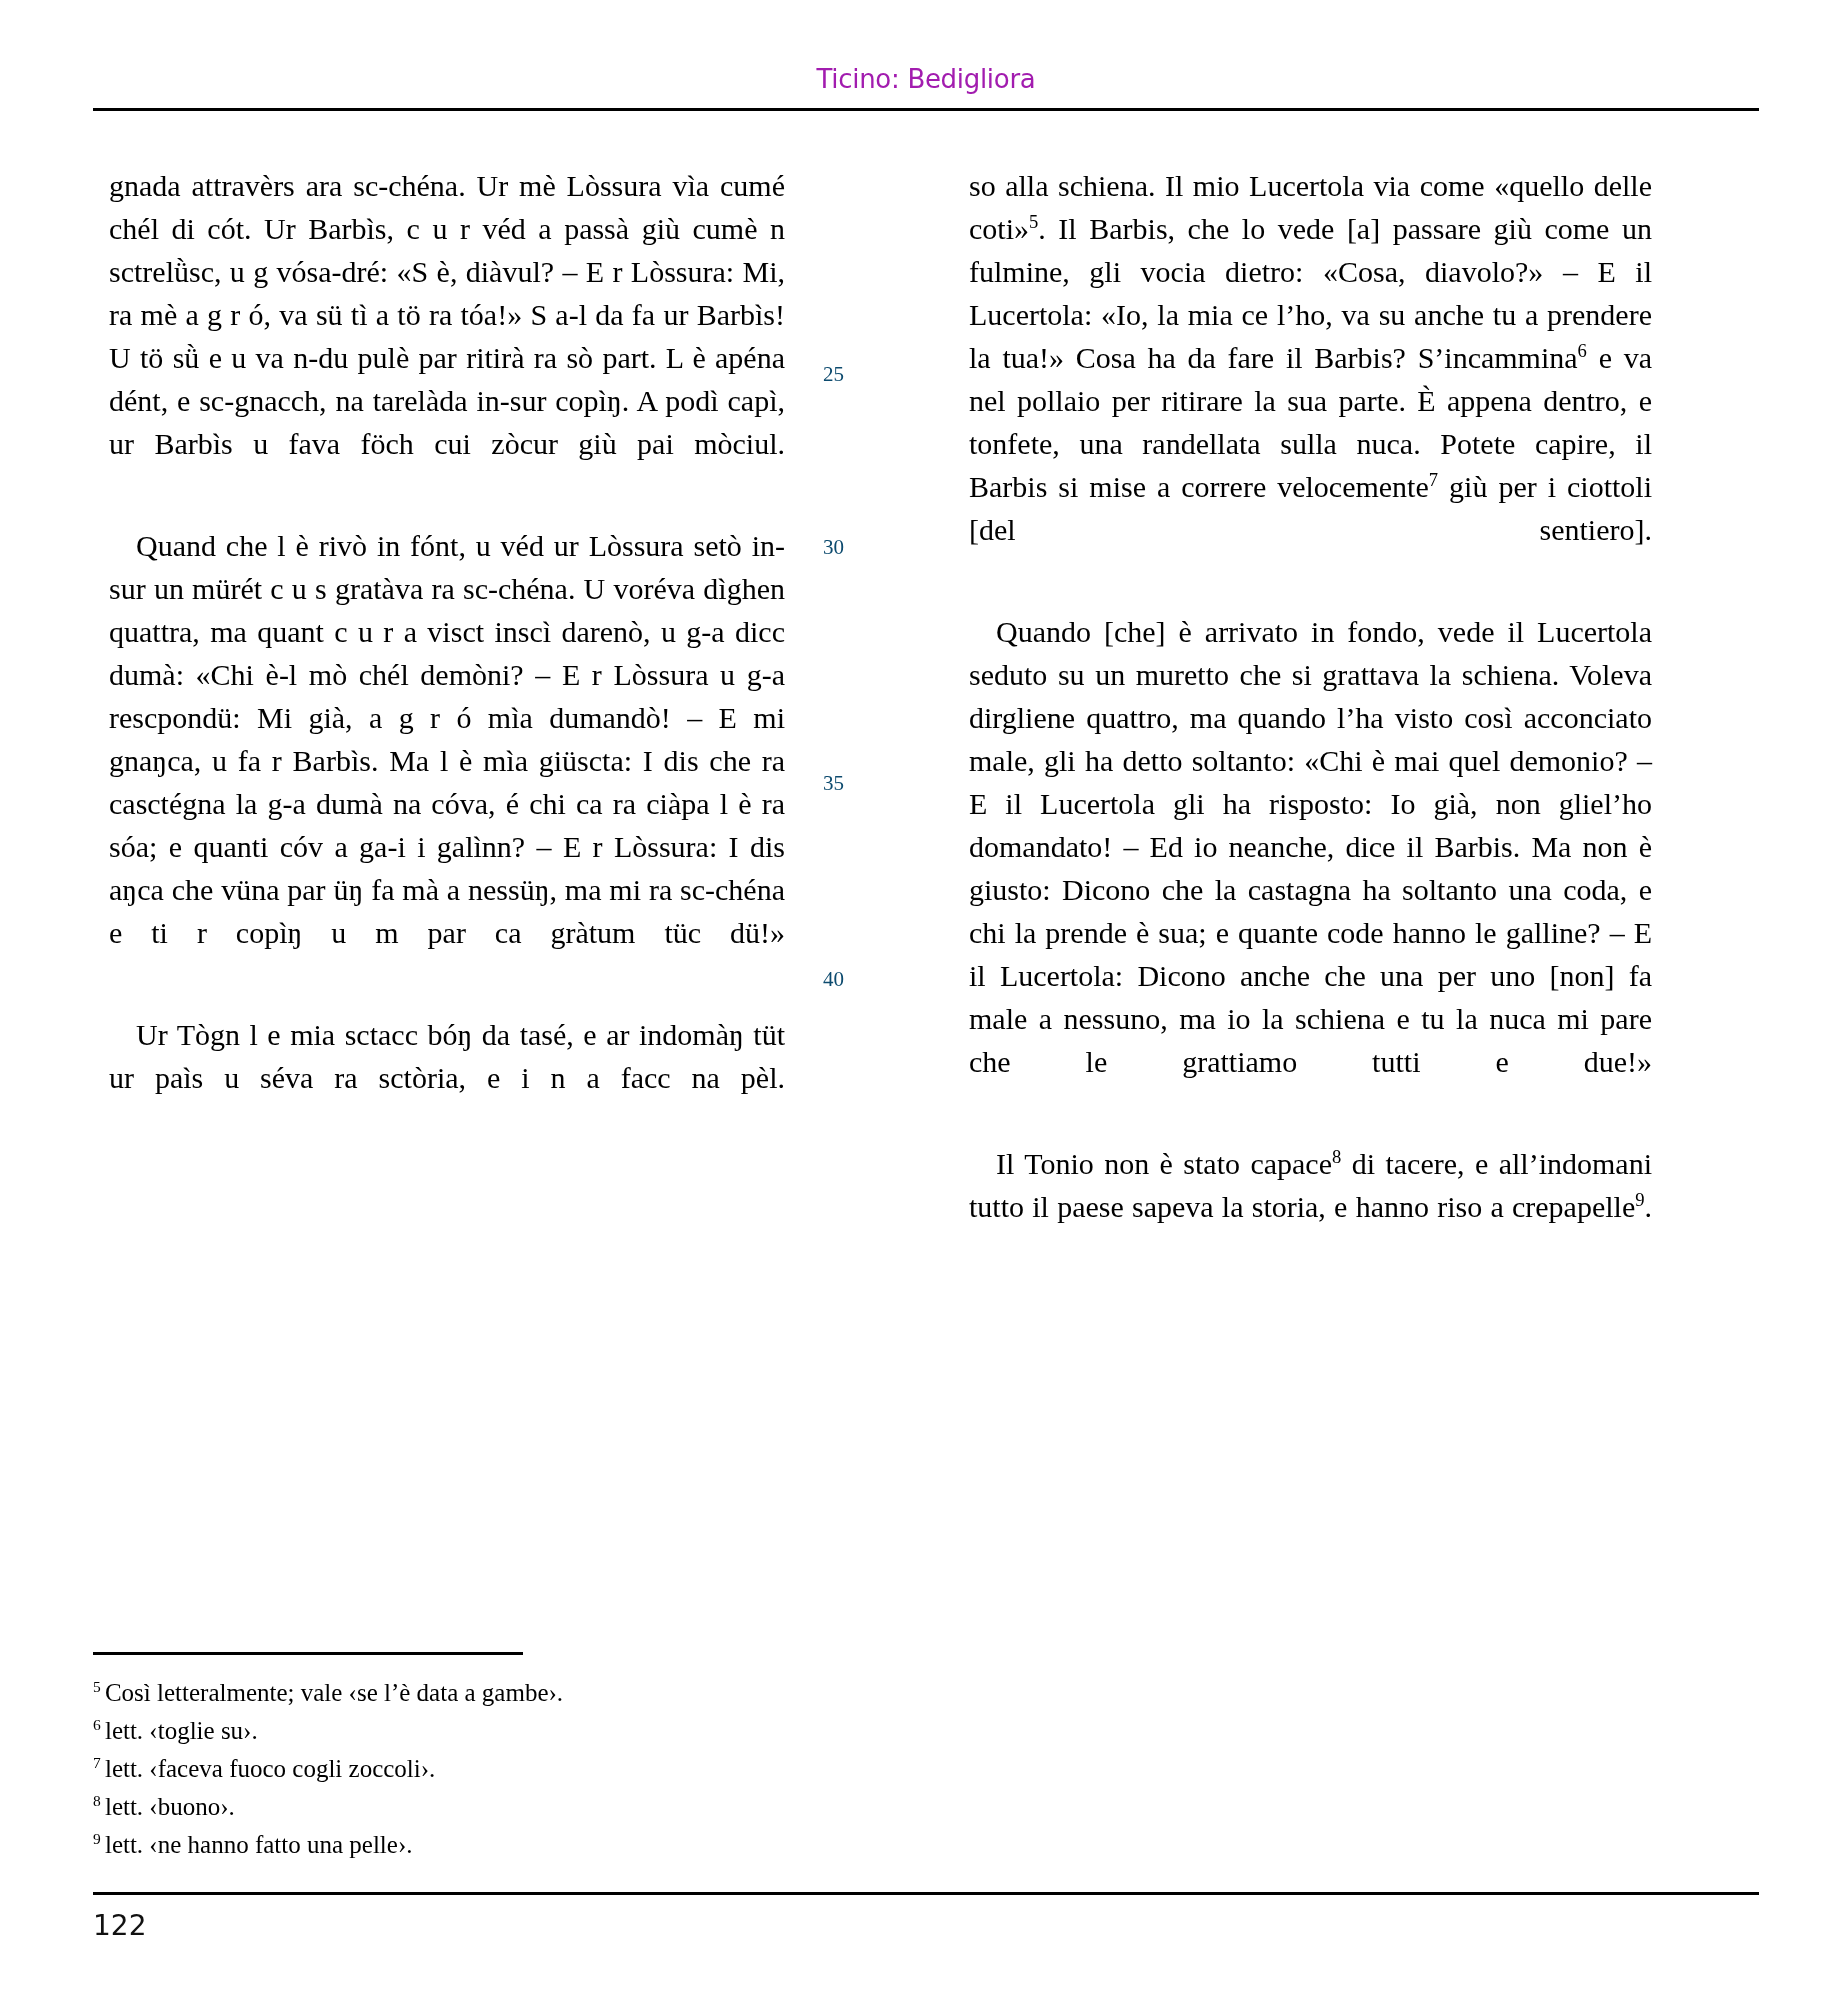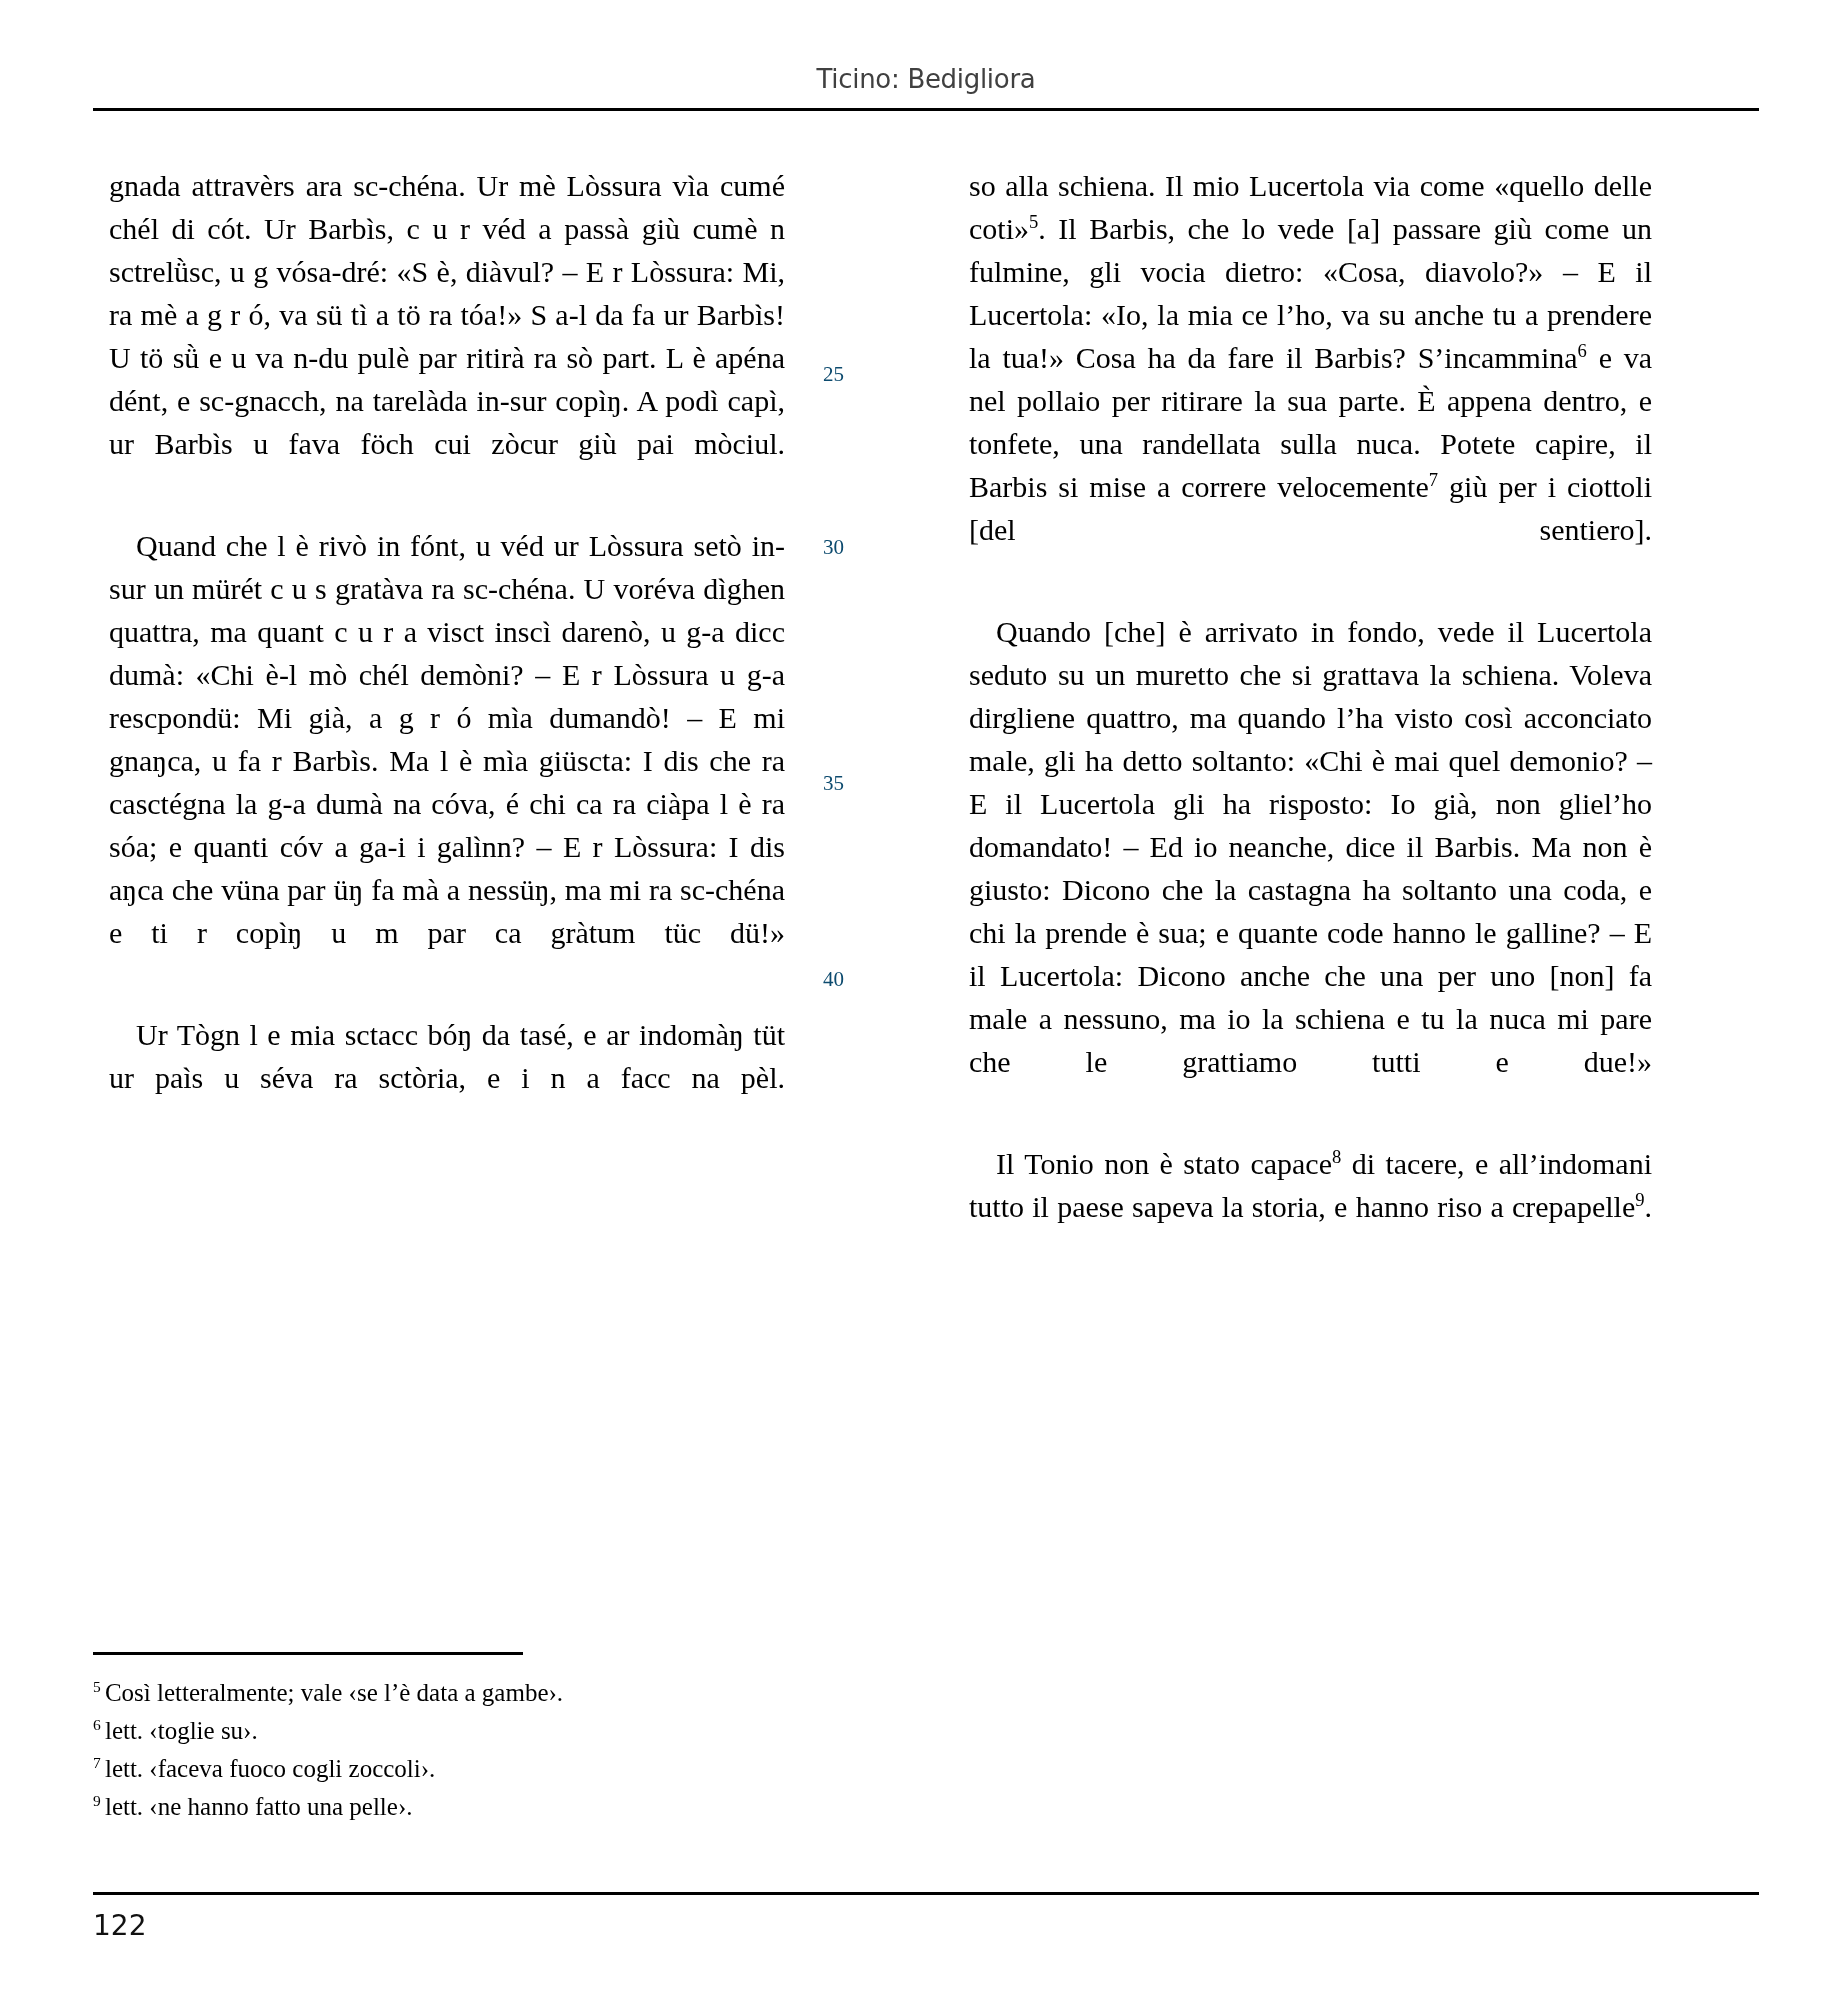--- a/index.html
+++ b/index.html
@@ -27,21 +27,21 @@
   
   .running-header {
     position: absolute;
     left: 93px;
     top: 64px;
     width: 1666px;
     text-align: center;
     font-family: "DejaVu Sans", "Liberation Sans", sans-serif;
     font-size: 26px;
     letter-spacing: -0.3px;
-    color: #404040;
+    color: #a21caf;
   }
   .rule-top {
     position: absolute;
     left: 93px;
     top: 108px;
     width: 1666px;
     height: 2.5px;
     background: #000;
   }
 
@@ -183,20 +183,21 @@
       <div class="linenum" style="top: 605px; margin-top: 20px;">35</div>
       <div class="linenum" style="top: 821px;">40</div>
     </div>
 
   <div class="footnote-rule"></div>
 
   <div class="footnotes">
       <div><sup>5</sup><span>Così letteralmente; vale ‹se l’è data a gambe›.</span></div>
       <div><sup>6</sup><span>lett. ‹toglie su›.</span></div>
       <div><sup>7</sup><span>lett. ‹faceva fuoco cogli zoccoli›.</span></div>
+      <div><sup>8</sup><span>lett. ‹buono›.</span></div>
       <div><sup>9</sup><span>lett. ‹ne hanno fatto una pelle›.</span></div>
     </div>
 
   <div class="rule-bottom"></div>
 
   <div class="page-number">122</div>
 
 </div>
 
 

